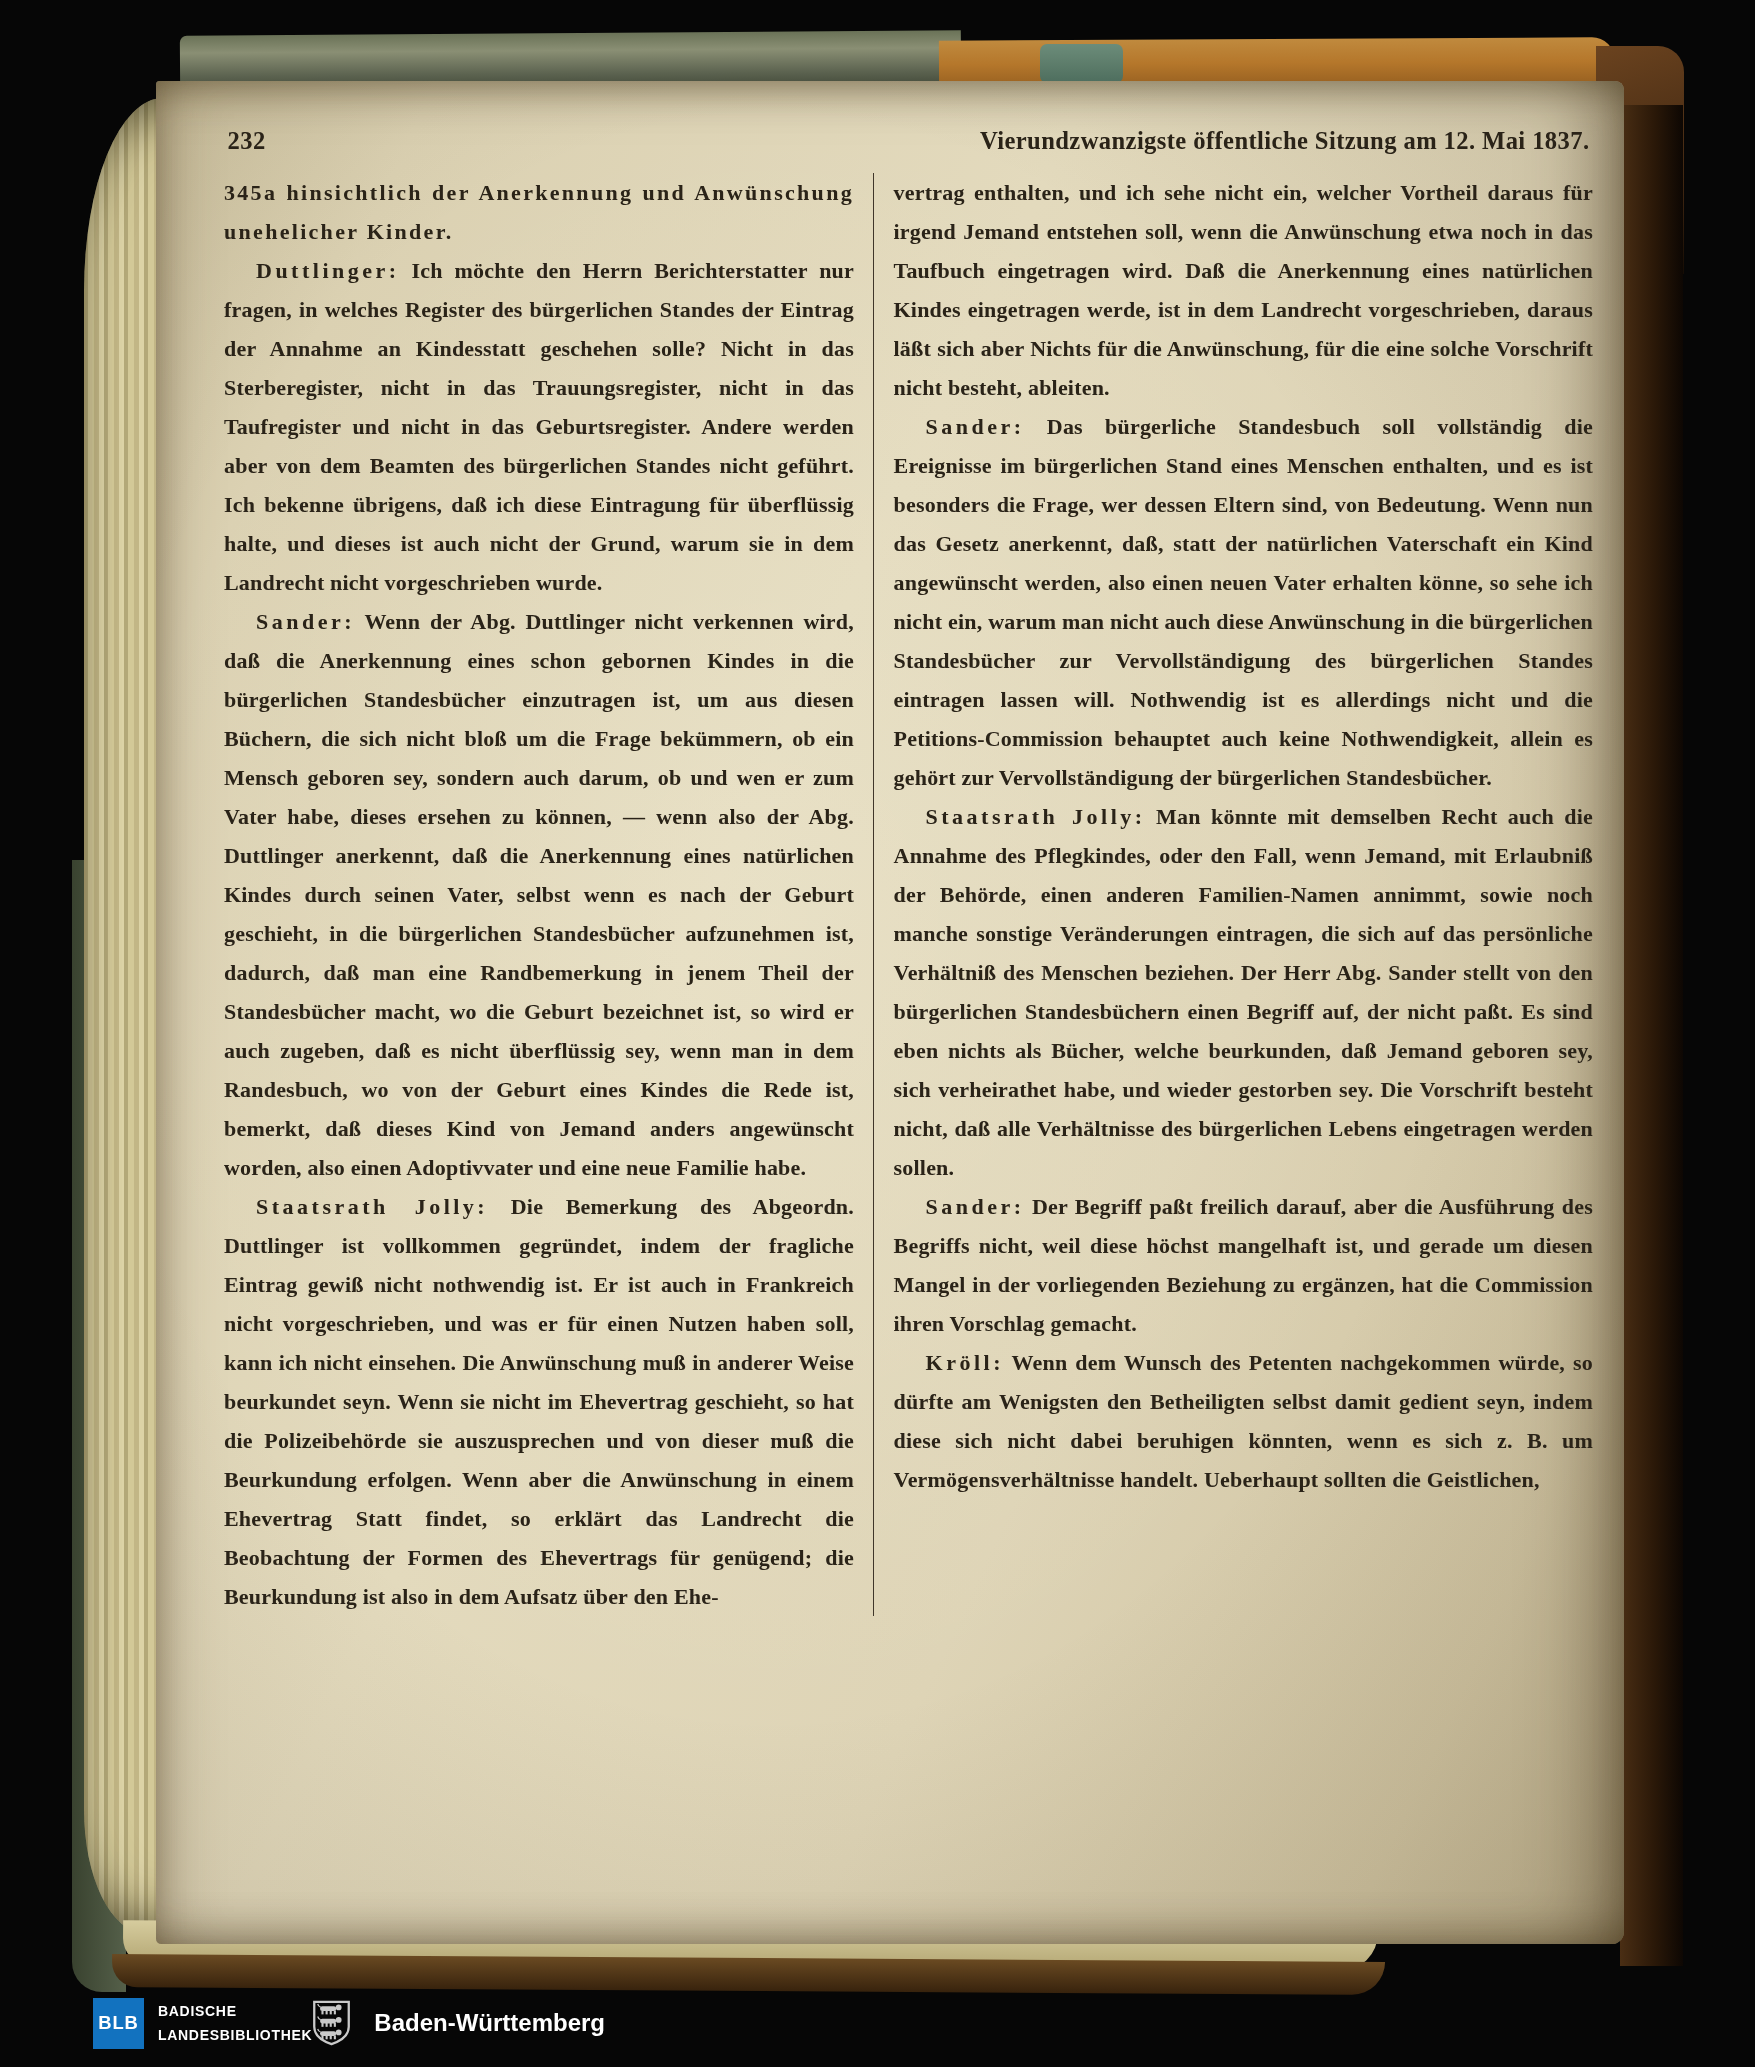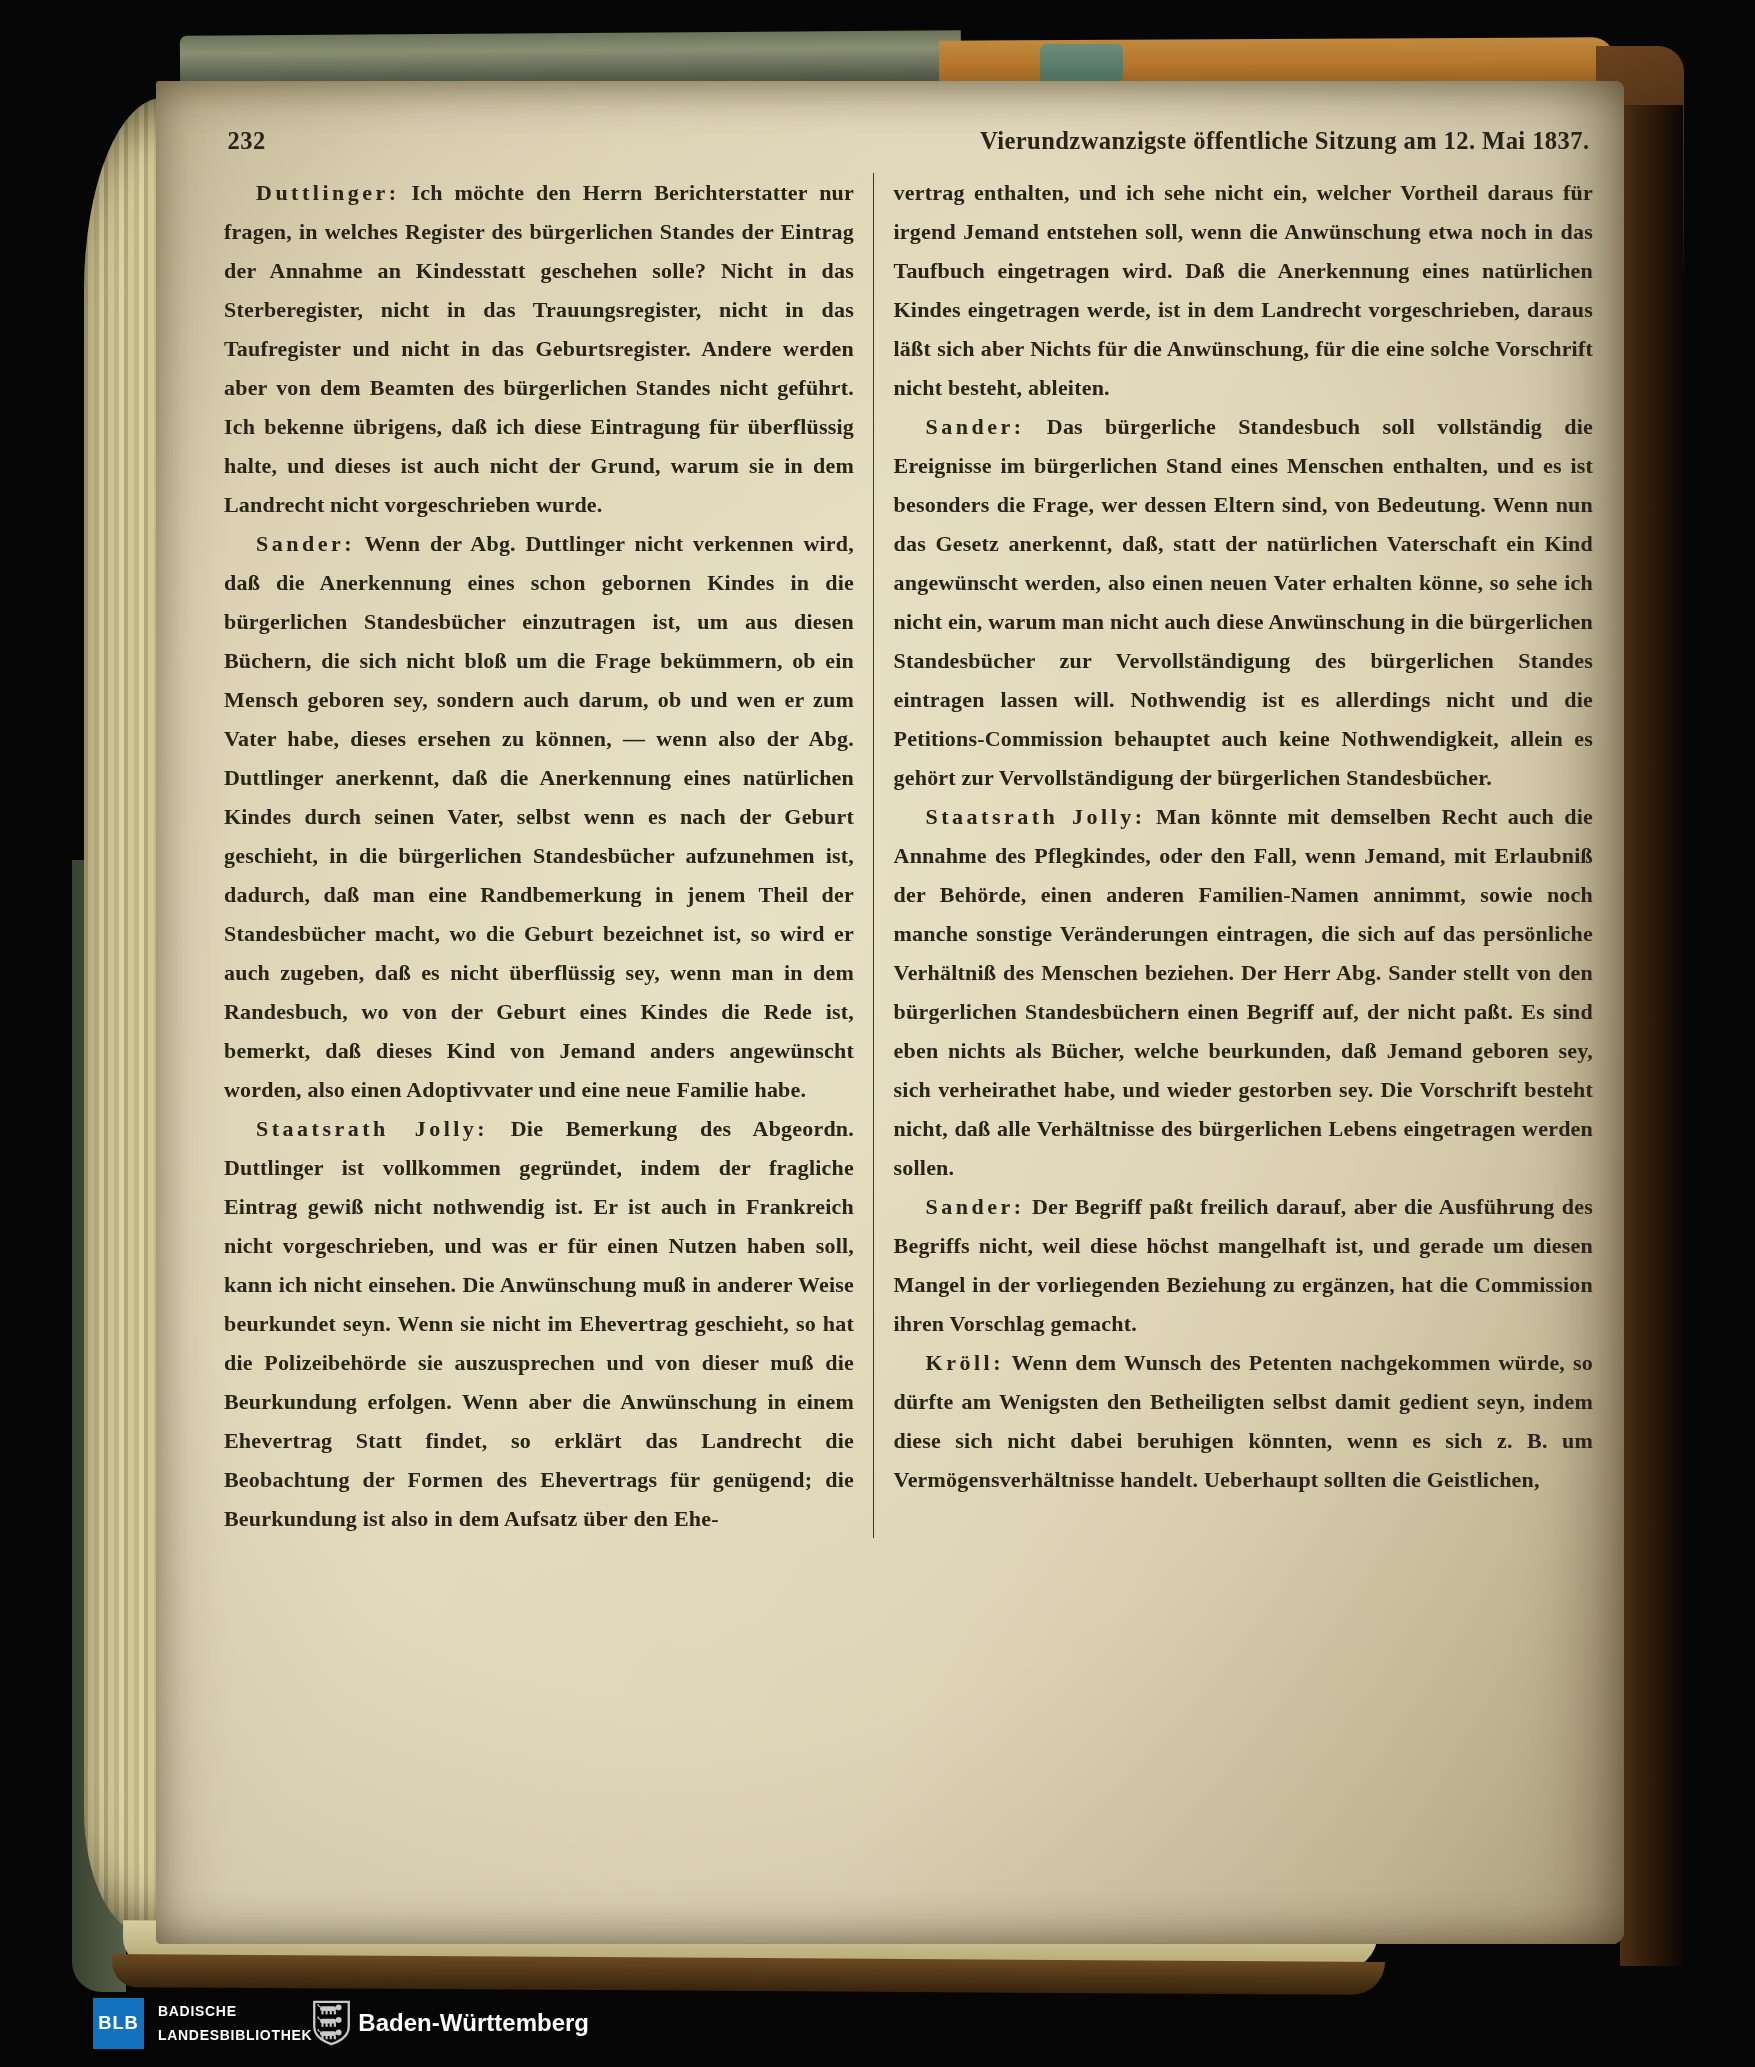--- a/index.html
+++ b/index.html
@@ -104,21 +104,21 @@
     padding:0 77px;box-sizing:border-box;
     font-family:"Liberation Sans","DejaVu Sans",sans-serif;color:#ffffff;
   }
   .blb-group{display:flex;align-items:center;gap:14px;}
   .blb-badge{
     width:51px;height:51px;background:#1272bf;color:#fff;
     display:flex;align-items:center;justify-content:center;
     font-weight:bold;font-size:18.4px;letter-spacing:0.9px;
   }
   .blb-name{font-weight:bold;font-size:14px;line-height:24px;letter-spacing:0.7px;}
-  .bw-group{display:flex;align-items:center;gap:7px;}
+  .bw-group{display:flex;align-items:center;gap:23px;}
   .bw-name{font-size:24px;font-weight:bold;}
   .coa{display:block;}
 </style>
 </head>
 <body>
 
 <div class="layer top-marble"></div>
 <div class="layer top-leather"></div>
 <div class="layer top-teal"></div>
 <div class="layer corner-brown"></div>
@@ -133,20 +133,21 @@
   <div class="page-inner">
 
     <div class="page-header">
       <span>232</span>
       <span>Vierundzwanzigste öffentliche Sitzung am 12. Mai 1837.</span>
     </div>
 
     <div class="columns">
 
       <div class="col col-left">
+        <p class="para cont spaced">345a hinsichtlich der Anerkennung und Anwünschung unehelicher Kinder.</p>
         <p class="para speech"><span class="speaker">Duttlinger:</span> <span>Ich möchte den Herrn Berichterstatter nur fragen, in welches Register des bürgerlichen Standes der Eintrag der Annahme an Kindesstatt geschehen solle? Nicht in das Sterberegister, nicht in das Trauungsregister, nicht in das Taufregister und nicht in das Geburtsregister. Andere werden aber von dem Beamten des bürgerlichen Standes nicht geführt. Ich bekenne übrigens, daß ich diese Eintragung für überflüssig halte, und dieses ist auch nicht der Grund, warum sie in dem Landrecht nicht vorgeschrieben wurde.</span></p>
         <p class="para speech"><span class="speaker">Sander:</span> <span>Wenn der Abg. Duttlinger nicht verkennen wird, daß die Anerkennung eines schon gebornen Kindes in die bürgerlichen Standesbücher einzutragen ist, um aus diesen Büchern, die sich nicht bloß um die Frage bekümmern, ob ein Mensch geboren sey, sondern auch darum, ob und wen er zum Vater habe, dieses ersehen zu können, — wenn also der Abg. Duttlinger anerkennt, daß die Anerkennung eines natürlichen Kindes durch seinen Vater, selbst wenn es nach der Geburt geschieht, in die bürgerlichen Standesbücher aufzunehmen ist, dadurch, daß man eine Randbemerkung in jenem Theil der Standesbücher macht, wo die Geburt bezeichnet ist, so wird er auch zugeben, daß es nicht überflüssig sey, wenn man in dem Randesbuch, wo von der Geburt eines Kindes die Rede ist, bemerkt, daß dieses Kind von Jemand anders angewünscht worden, also einen Adoptivvater und eine neue Familie habe.</span></p>
         <p class="para speech"><span class="speaker">Staatsrath Jolly:</span> <span>Die Bemerkung des Abgeordn. Duttlinger ist vollkommen gegründet, indem der fragliche Eintrag gewiß nicht nothwendig ist. Er ist auch in Frankreich nicht vorgeschrieben, und was er für einen Nutzen haben soll, kann ich nicht einsehen. Die Anwünschung muß in anderer Weise beurkundet seyn. Wenn sie nicht im Ehevertrag geschieht, so hat die Polizeibehörde sie auszusprechen und von dieser muß die Beurkundung erfolgen. Wenn aber die Anwünschung in einem Ehevertrag Statt findet, so erklärt das Landrecht die Beobachtung der Formen des Ehevertrags für genügend; die Beurkundung ist also in dem Aufsatz über den Ehe-</span></p>
       </div>
 
       <div class="col col-right">
         <p class="para cont">vertrag enthalten, und ich sehe nicht ein, welcher Vortheil daraus für irgend Jemand entstehen soll, wenn die Anwünschung etwa noch in das Taufbuch eingetragen wird. Daß die Anerkennung eines natürlichen Kindes eingetragen werde, ist in dem Landrecht vorgeschrieben, daraus läßt sich aber Nichts für die Anwünschung, für die eine solche Vorschrift nicht besteht, ableiten.</p>
         <p class="para speech"><span class="speaker">Sander:</span> <span>Das bürgerliche Standesbuch soll vollständig die Ereignisse im bürgerlichen Stand eines Menschen enthalten, und es ist besonders die Frage, wer dessen Eltern sind, von Bedeutung. Wenn nun das Gesetz anerkennt, daß, statt der natürlichen Vaterschaft ein Kind angewünscht werden, also einen neuen Vater erhalten könne, so sehe ich nicht ein, warum man nicht auch diese Anwünschung in die bürgerlichen Standesbücher zur Vervollständigung des bürgerlichen Standes eintragen lassen will. Nothwendig ist es allerdings nicht und die Petitions-Commission behauptet auch keine Nothwendigkeit, allein es gehört zur Vervollständigung der bürgerlichen Standesbücher.</span></p>
         <p class="para speech"><span class="speaker">Staatsrath Jolly:</span> <span>Man könnte mit demselben Recht auch die Annahme des Pflegkindes, oder den Fall, wenn Jemand, mit Erlaubniß der Behörde, einen anderen Familien-Namen annimmt, sowie noch manche sonstige Veränderungen eintragen, die sich auf das persönliche Verhältniß des Menschen beziehen. Der Herr Abg. Sander stellt von den bürgerlichen Standesbüchern einen Begriff auf, der nicht paßt. Es sind eben nichts als Bücher, welche beurkunden, daß Jemand geboren sey, sich verheirathet habe, und wieder gestorben sey. Die Vorschrift besteht nicht, daß alle Verhältnisse des bürgerlichen Lebens eingetragen werden sollen.</span></p>
         <p class="para speech"><span class="speaker">Sander:</span> <span>Der Begriff paßt freilich darauf, aber die Ausführung des Begriffs nicht, weil diese höchst mangelhaft ist, und gerade um diesen Mangel in der vorliegenden Beziehung zu ergänzen, hat die Commission ihren Vorschlag gemacht.</span></p>

